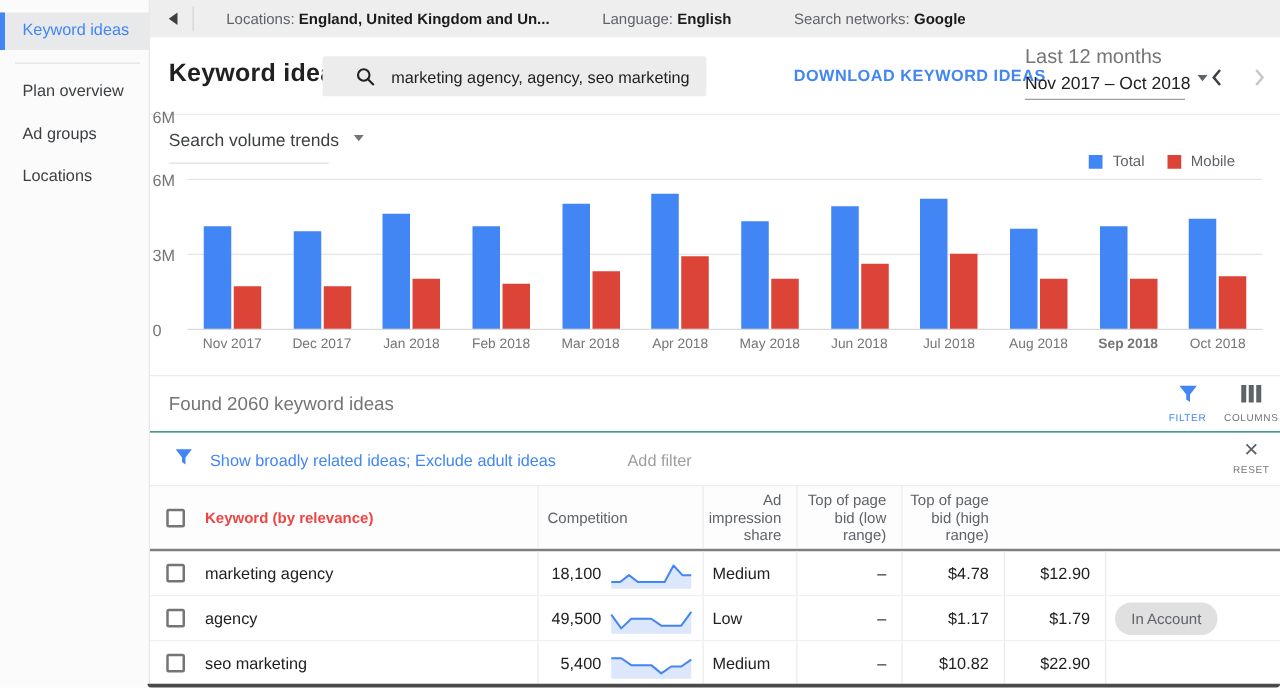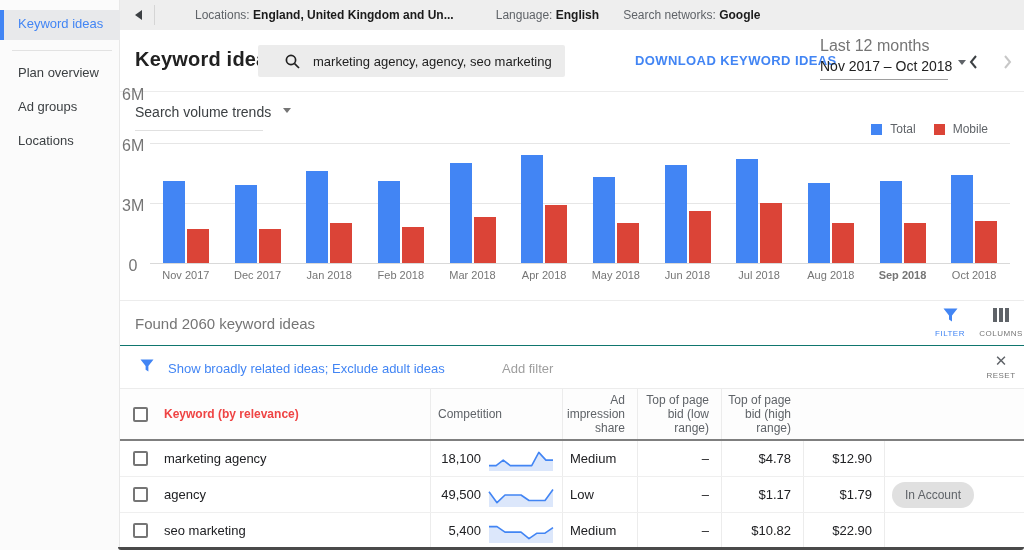--- a/index.html
+++ b/index.html
@@ -11,24 +11,24 @@
   
   .sidebar { position:absolute; left:0; top:0; width:120px; height:550px; background:#fbfbfb; border-right:1px solid #e8e8e8; }
   .side-active { position:absolute; top:10px; left:0; width:120px; height:30px; background:#e8e9eb; border-left:4px solid #4285F4; color:#4285F4; font-size:13px; line-height:28px; padding-left:14px; cursor:pointer; }
   .side-divider { position:absolute; top:50px; left:12px; width:100px; height:1px; background:#e2e2e2; }
   .side-items { position:absolute; top:56px; left:0; width:120px; }
   .side-item { height:34px; line-height:34px; padding-left:18px; font-size:13px; color:#3c4043; cursor:pointer; }
   
   .topbar { position:absolute; left:120px; top:0; width:904px; height:30px; background:#eeeeee; display:flex; align-items:center; }
   .collapse-arrow { width:0; height:0; border:5px solid transparent; border-right:7px solid #3c4043; margin-left:10px; cursor:pointer; }
   .topbar-sep { width:1px; height:20px; background:#d5d5d5; margin:0 0 0 12px; }
-  .top-chip { font-size:12px; color:#5f6368; margin-left:40px; cursor:pointer; white-space:nowrap; }
+  .top-chip { font-size:12px; color:#5f6368; margin-left:26px; cursor:pointer; white-space:nowrap; }
   .top-chip b { color:#1b1b1b; font-weight:bold; }
   .top-chip.lang { margin-left:42px; }
-  .top-chip.net { margin-left:24px; }
+  .top-chip.net { margin-left:50px; }
   
   .header { position:absolute; left:120px; top:30px; width:904px; height:62px; background:#fff; border-bottom:1px solid #ececec; }
   .page-title { position:absolute; left:15px; top:18px; font-size:20px; font-weight:bold; color:#212121; letter-spacing:.2px; }
   .searchbox { position:absolute; left:138px; top:15px; width:307px; height:32px; background:#ececec; border-radius:2px; display:flex; align-items:center; cursor:text; }
   .searchbox svg { margin-left:27px; flex:none; }
   .search-text { font-size:13px; color:#212121; margin-left:13px; white-space:nowrap; }
   .download { position:absolute; left:515px; top:23px; font-size:13px; font-weight:bold; color:#4285F4; letter-spacing:.4px; cursor:pointer; }
   .range { position:absolute; left:700px; top:7px; cursor:pointer; }
   .range-caption { font-size:16px; color:#757575; }
   .range-value { font-size:14px; color:#212121; margin-top:3px; padding-bottom:5px; border-bottom:1px solid #9e9e9e; width:128px; white-space:nowrap; }
@@ -43,21 +43,21 @@
   .svt { position:absolute; left:15px; top:12px; font-size:14px; color:#3c4043; cursor:pointer; }
   .svt .caret-down { margin-left:8px; border-top-color:#757575; }
   .svt-underline { position:absolute; left:15px; top:38px; width:128px; height:1px; background:#e0e0e0; }
   .legend { position:absolute; right:36px; top:30px; display:flex; align-items:center; gap:18px; }
   .legend-item { display:flex; align-items:center; gap:8px; }
   .legend-swatch { width:11px; height:11px; flex:none; }
   .legend-label { font-size:12px; color:#5f6368; }
   .plot { position:absolute; left:30px; top:51px; width:860px; height:120px; }
   .gridline { position:absolute; left:0; width:860px; height:1px; background:#e6e6e6; }
   .gridline.g0 { top:0; } .gridline.g1 { top:60px; } .gridline.g2 { top:120px; background:#d9d9d9; }
-  .ytick { position:absolute; width:22px; text-align:center; font-size:16px; color:#757575; left:2px; }
+  .ytick { position:absolute; width:22px; text-align:left; font-size:13px; color:#757575; left:2px; }
   .ytick.t0 { top:45px; }
   .bar { position:absolute; bottom:0; width:22px; }
   .x-labels { position:absolute; left:30px; top:177px; width:860px; height:14px; }
   .x-label { position:absolute; transform:translateX(-50%); font-size:11px; color:#757575; white-space:nowrap; }
   
   .found-row { position:absolute; left:120px; top:300px; width:904px; height:45px; border-top:1px solid #ececec; background:#fff; }
   .found-text { position:absolute; left:15px; top:14px; font-size:15px; color:#757575; }
   .tool-btn { position:absolute; top:7px; width:44px; text-align:center; cursor:pointer; }
   .tool-btn.filter { left:808px; } .tool-btn.columns { left:859px; }
   .tool-label { font-size:8px; letter-spacing:.5px; margin-top:3px; color:#757575; }

